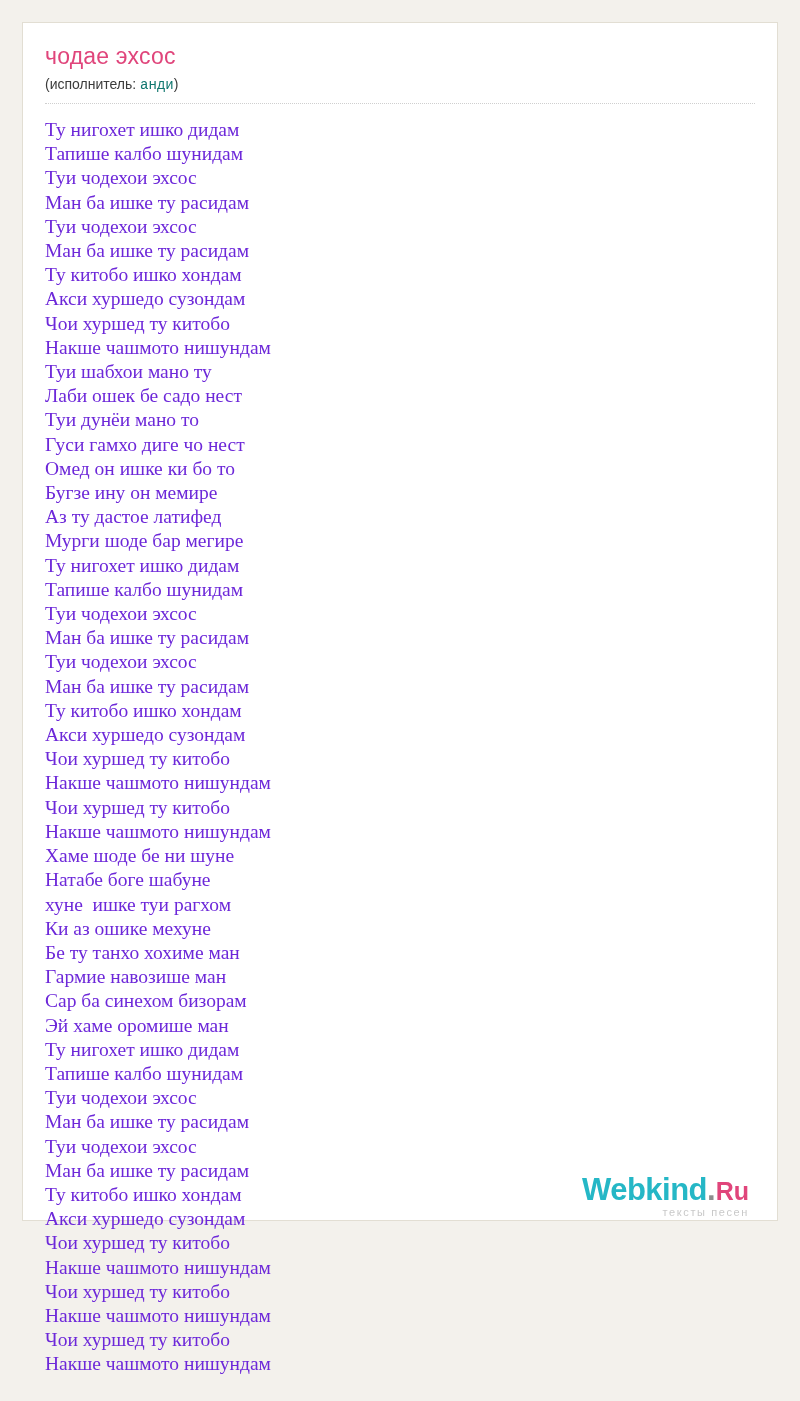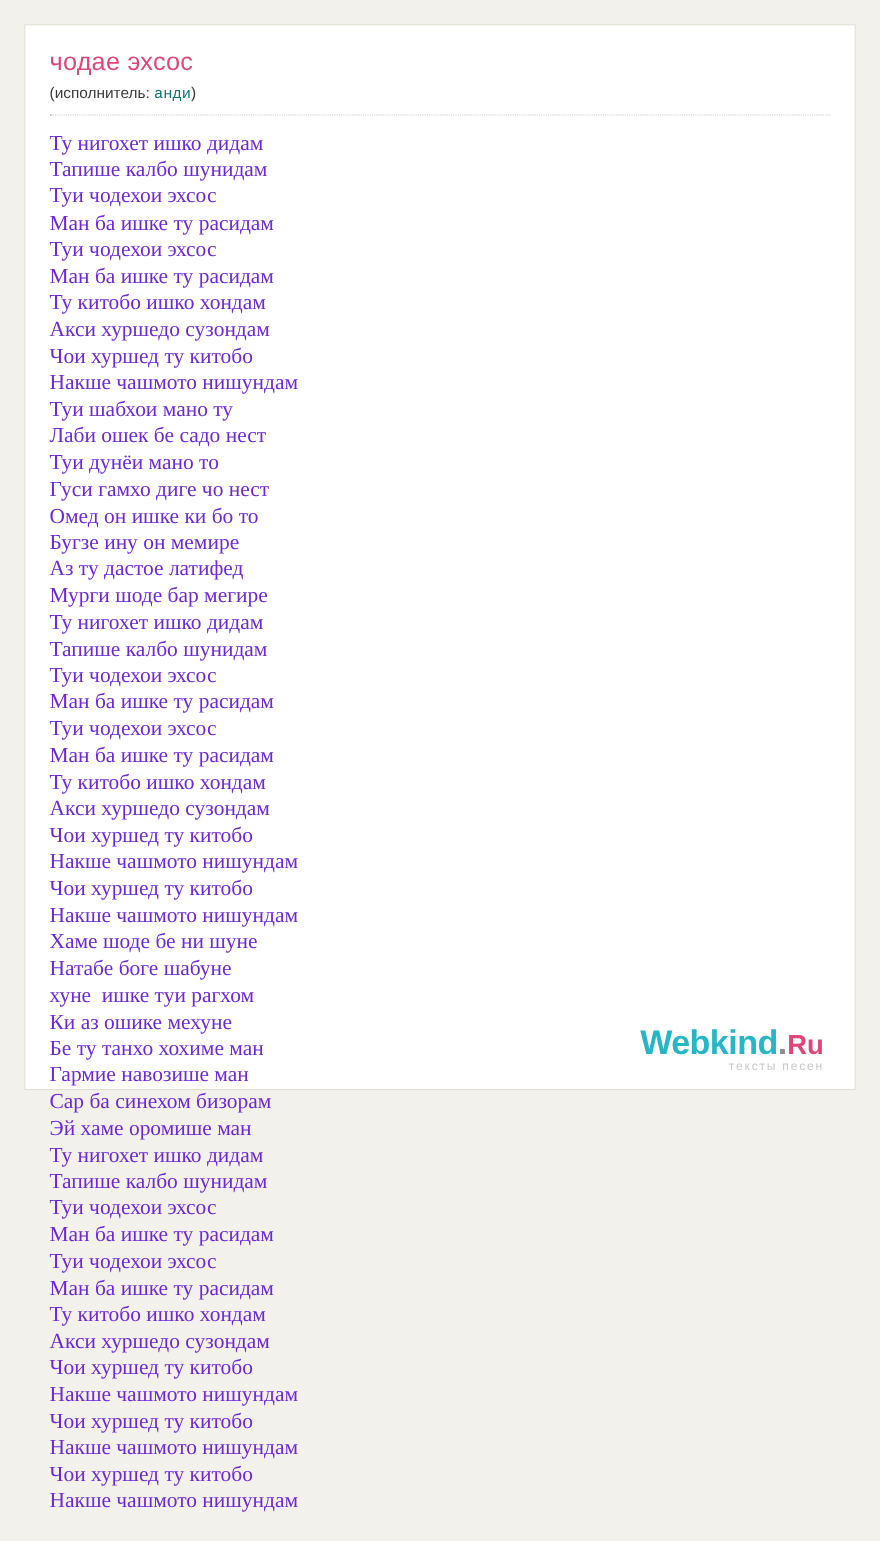--- a/index.html
+++ b/index.html
@@ -11,21 +11,21 @@
     height: 1401px;
     background: #f3f1ec;
     font-family: "Liberation Serif", serif;
     overflow: hidden;
   }
   .page {
     position: absolute;
     left: 22px;
     top: 22px;
     width: 756px;
-    height: 969px;
+    height: 1199px;
     background: #ffffff;
     border: 1px solid #e2ded3;
     box-sizing: border-box;
   }
   .inner {
     padding: 20px 22px 10px 22px;
   }
   .song-title {
     font-family: "Liberation Sans", sans-serif;
     font-size: 23px;
@@ -50,21 +50,21 @@
   .lyrics {
     font-size: 19.5px;
     line-height: 24.2px;
     color: #6d28d9;
     white-space: pre-wrap;
     font-family: "Liberation Serif", serif;
   }
   .footer-logo {
     position: absolute;
     right: 28px;
-    bottom: 14px;
+    bottom: 2px;
     text-align: right;
     font-family: "Liberation Sans", sans-serif;
     line-height: 1;
   }
   .logo-main {
     font-size: 31px;
     font-weight: bold;
     color: #25b7c6;
     letter-spacing: -0.5px;
   }

